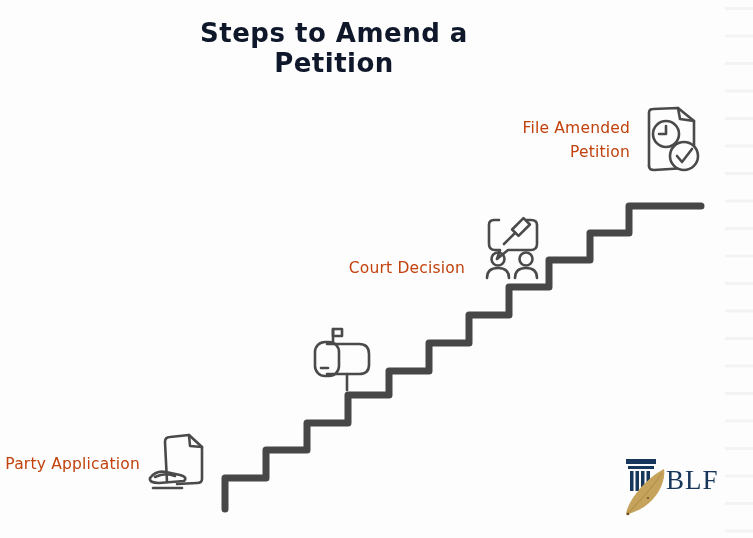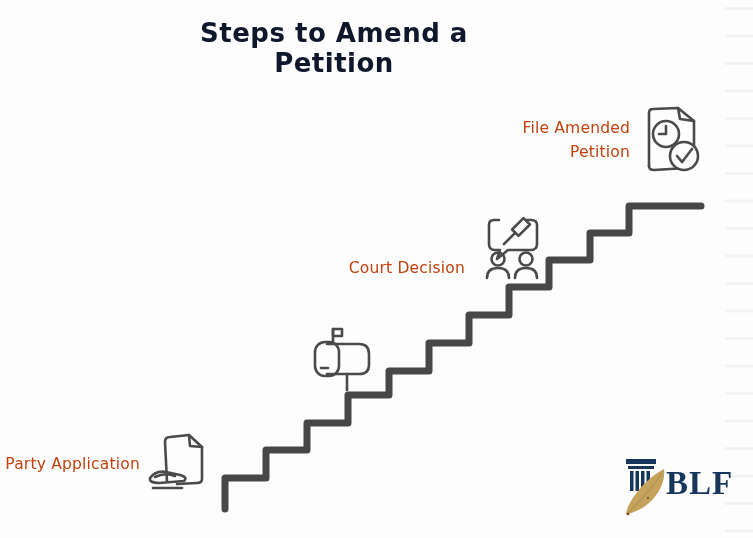--- a/index.html
+++ b/index.html
@@ -32,21 +32,21 @@
   .icon{position:absolute;}
   .icon path,.icon circle,.icon rect,.icon line{
     stroke:#4a4a4a;stroke-width:2.6;fill:none;
     stroke-linecap:round;stroke-linejoin:round;
   }
   .icon .masked{fill:#fdfdfd;}
   .logo{position:absolute;left:618px;top:453px;width:135px;height:78px;}
   .logo-text{
     position:absolute;left:48px;top:12px;
     font-family:"Liberation Serif","DejaVu Serif",serif;
-    font-weight:bold;font-size:33px;letter-spacing:1px;color:#17365c;
+    font-weight:normal;font-size:27px;letter-spacing:1px;color:#17365c;
   }
 </style>
 </head>
 <body>
 
 <div class="canvas">
 
   <div class="ruled-lines"></div>
 
   <h1 class="title">Steps to Amend a Petition</h1>

